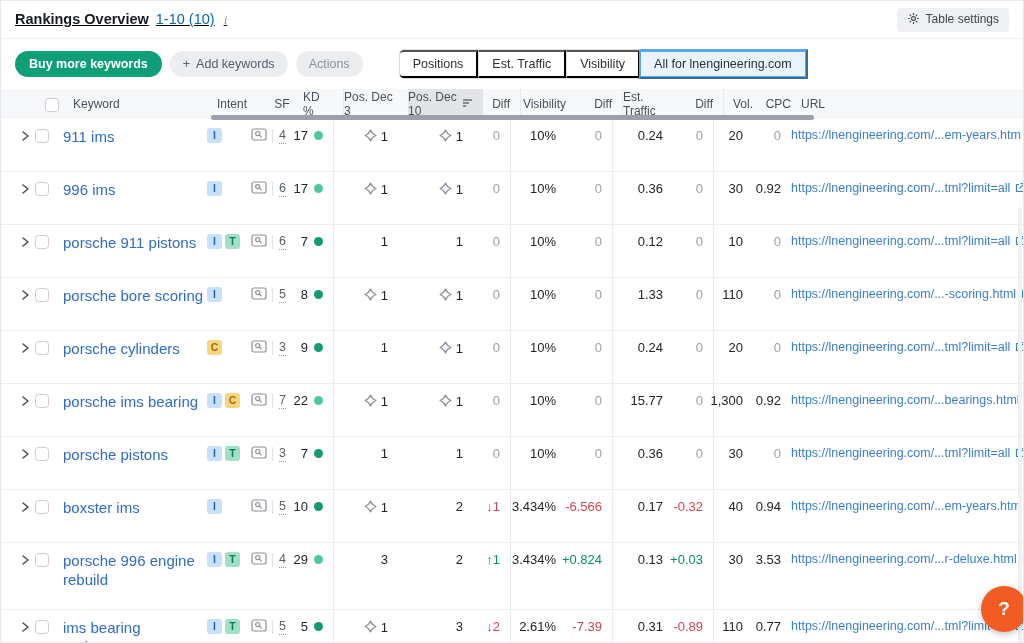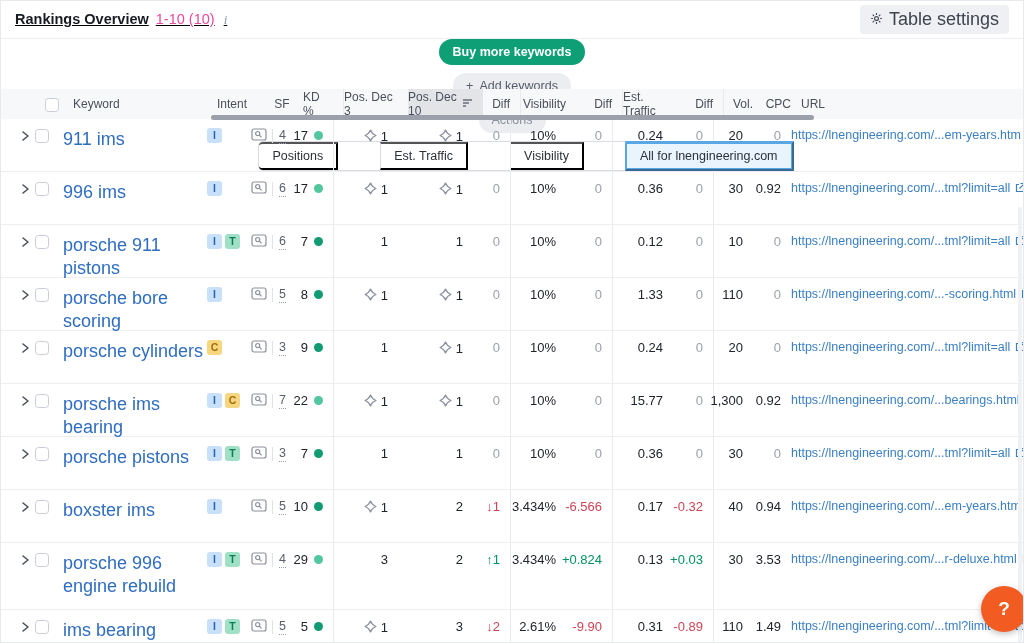--- a/index.html
+++ b/index.html
@@ -6,34 +6,34 @@
   html,body { background:#ffffff; }
   body { font-family:"Liberation Sans","DejaVu Sans",sans-serif; }
   .app { position:relative; width:1024px; height:643px; background:#fff; overflow:hidden;
          border:1px solid #e7e9ec; }
 
   
   .titlebar { height:38px; display:flex; align-items:center; justify-content:space-between;
               padding:0 14px; border-bottom:1px solid #eceef1; background:#fff; }
   .title-left { display:flex; align-items:baseline; gap:7px;text-decoration:underline; }
   .page-title { font-size:14.5px; font-weight:700; color:#181b23; }
-  .page-range { font-size:14.5px; color:#ec4899; }
+  .page-range { font-size:14.5px; color:#0369a1; }
   .info-i { font-family:"Liberation Serif",serif; font-style:italic; font-size:13px; color:#9096a1; padding:0 2px; }
   .btn-gray { display:inline-flex; gap:6px; background:#eef0f3; border:none;
-              border-radius:4px; padding:4px 10px; font-size:18px; color:#3f444e; cursor:pointer;
+              border-radius:4px; padding:4px 10px; font-size:12px; color:#3f444e; cursor:pointer;
               font-family:inherit; }
 
   
-  .toolbar { height:50px; display:flex; align-items:center; padding:0 14px; gap:8px; background:#fff;flex-direction:column; }
+  .toolbar { height:50px; display:flex; align-items:center; padding:0 14px; gap:8px; background:#fff; }
   .btn-green { background:#0e9f76; color:#fff; font-weight:700; font-size:12.5px; border:none;
                border-radius:14px; padding:6px 14px; cursor:pointer; font-family:inherit; }
   .btn-soft { background:#ebedf0; color:#565d6b; font-size:12.5px; border:none; border-radius:14px;
               padding:6px 13px; cursor:pointer; display:inline-flex; gap:6px; align-items:center; font-family:inherit; }
   .btn-soft.dim { color:#8b919d; }
-  .seg { display:flex; margin-left:28px; border:1px solid #d9dce2; border-radius:5px; background:#fff;gap:42px; }
+  .seg { display:flex; margin-left:28px; border:1px solid #d9dce2; border-radius:5px; background:#fff; }
   .seg-item { padding:5px 13px; font-size:12.5px; color:#2c3039; border-left:1px solid #d9dce2;
               cursor:pointer; background:#fff; white-space:nowrap; }
   .seg-item:first-child { border-left:none; border-radius:4px 0 0 4px; }
   .seg-item:last-child { border-radius:0 4px 4px 0; }
   .seg-item.selected { background:#e9f4fd; box-shadow:0 0 0 1px #5aa7e6 inset; border-color:#5aa7e6;
                        border-radius:1px; position:relative; z-index:1; margin:-1px; padding:6px 14px; }
 
   
   .grid { display:grid; grid-template-columns:20px 28px 144px 44px 42px 41px 64px 75px 38px 55px 47px 60px 41px 39px 38px 234px; }
   .table { position:relative; }
@@ -49,21 +49,21 @@
   .vscroll { position:absolute; right:1px; top:118px; width:4px; height:524px; background:#f0f1f4; border-radius:2px; }
 
   .trow { padding-left:14px; width:1024px; height:53px; border-bottom:1px solid #eceef1;
           font-size:13px; color:#20242c; }
   .trow.tall { height:67px; }
   .td { padding-top:9px; display:flex; align-items:flex-start; }
   .td.r { justify-content:flex-end; padding-right:10px; }
   .chev { background:none; border:none; cursor:pointer; padding:2px 0 0 4px; }
   .cb { width:14px; height:14px; border:1px solid #c9cdd5; border-radius:3.5px; background:#fff;
         margin-top:1px; cursor:pointer; }
-  .kw-link { color:#2f6dc1; text-decoration:none; font-size:18px; line-height:1.25; cursor:pointer; }
+  .kw-link { color:#2f6dc1; text-decoration:none; font-size:15px; line-height:1.25; cursor:pointer; }
   .intent { display:inline-block; width:15px; height:15px; border-radius:3px; font-size:10.5px;
             font-weight:700; text-align:center; line-height:15px; margin-right:3px; }
   .intent-I { background:#c8e0f9; color:#2566ad; }
   .intent-T { background:#9fe0c6; color:#0e7d58; }
   .intent-C { background:#f6d77f; color:#a26c0c; }
   .sf-wrap { display:flex; align-items:center; gap:0; }
   .sf-div { width:1px; height:14px; background:#dfe2e7; margin:0 6px 0 5px; }
   .sf-count { font-size:12.5px; color:#5a606c; border-bottom:1px dotted #9aa0ab; line-height:1.2; cursor:default; }
   .kd-dot { width:9px; height:9px; border-radius:50%; margin-left:6px; margin-top:3px; }
   .pos-val { color:#20242c; }
@@ -974,33 +974,33 @@
       <span class="pos-val">3</span>
             </span>
           </div>
     <div class="td r gline">
             <span class="diff-down">↓2</span>
           </div>
     <div class="td r">
             <span>2.61%</span>
           </div>
     <div class="td r gline">
-            <span class="diff-down">-9.90</span>
+            <span class="diff-down">-7.39</span>
           </div>
     <div class="td r">
             <span>0.31</span>
           </div>
     <div class="td r gline">
             <span class="diff-down">-0.89</span>
           </div>
     <div class="td r">
             <span>110</span>
           </div>
     <div class="td r">
-            <span class="cpc">1.49</span>
+            <span class="cpc">0.77</span>
           </div>
     <div class="td url-cell">
             <a class="url-link">https://lnengineering.com/...tml?limit=all</a>
       <span class="url-ext">
         <svg width="12" height="12" viewBox="0 0 12 12">
                 <g fill="none" stroke="#3b7fc4" stroke-width="1.2">
                   <path d="M5 2.5 H2.5 V9.5 H9.5 V7"></path>
                   <path d="M6.5 1.5 H10.5 V5.5"></path>
                   <line x1="10" y1="2" x2="5.5" y2="6.5"></line>
                 </g>

